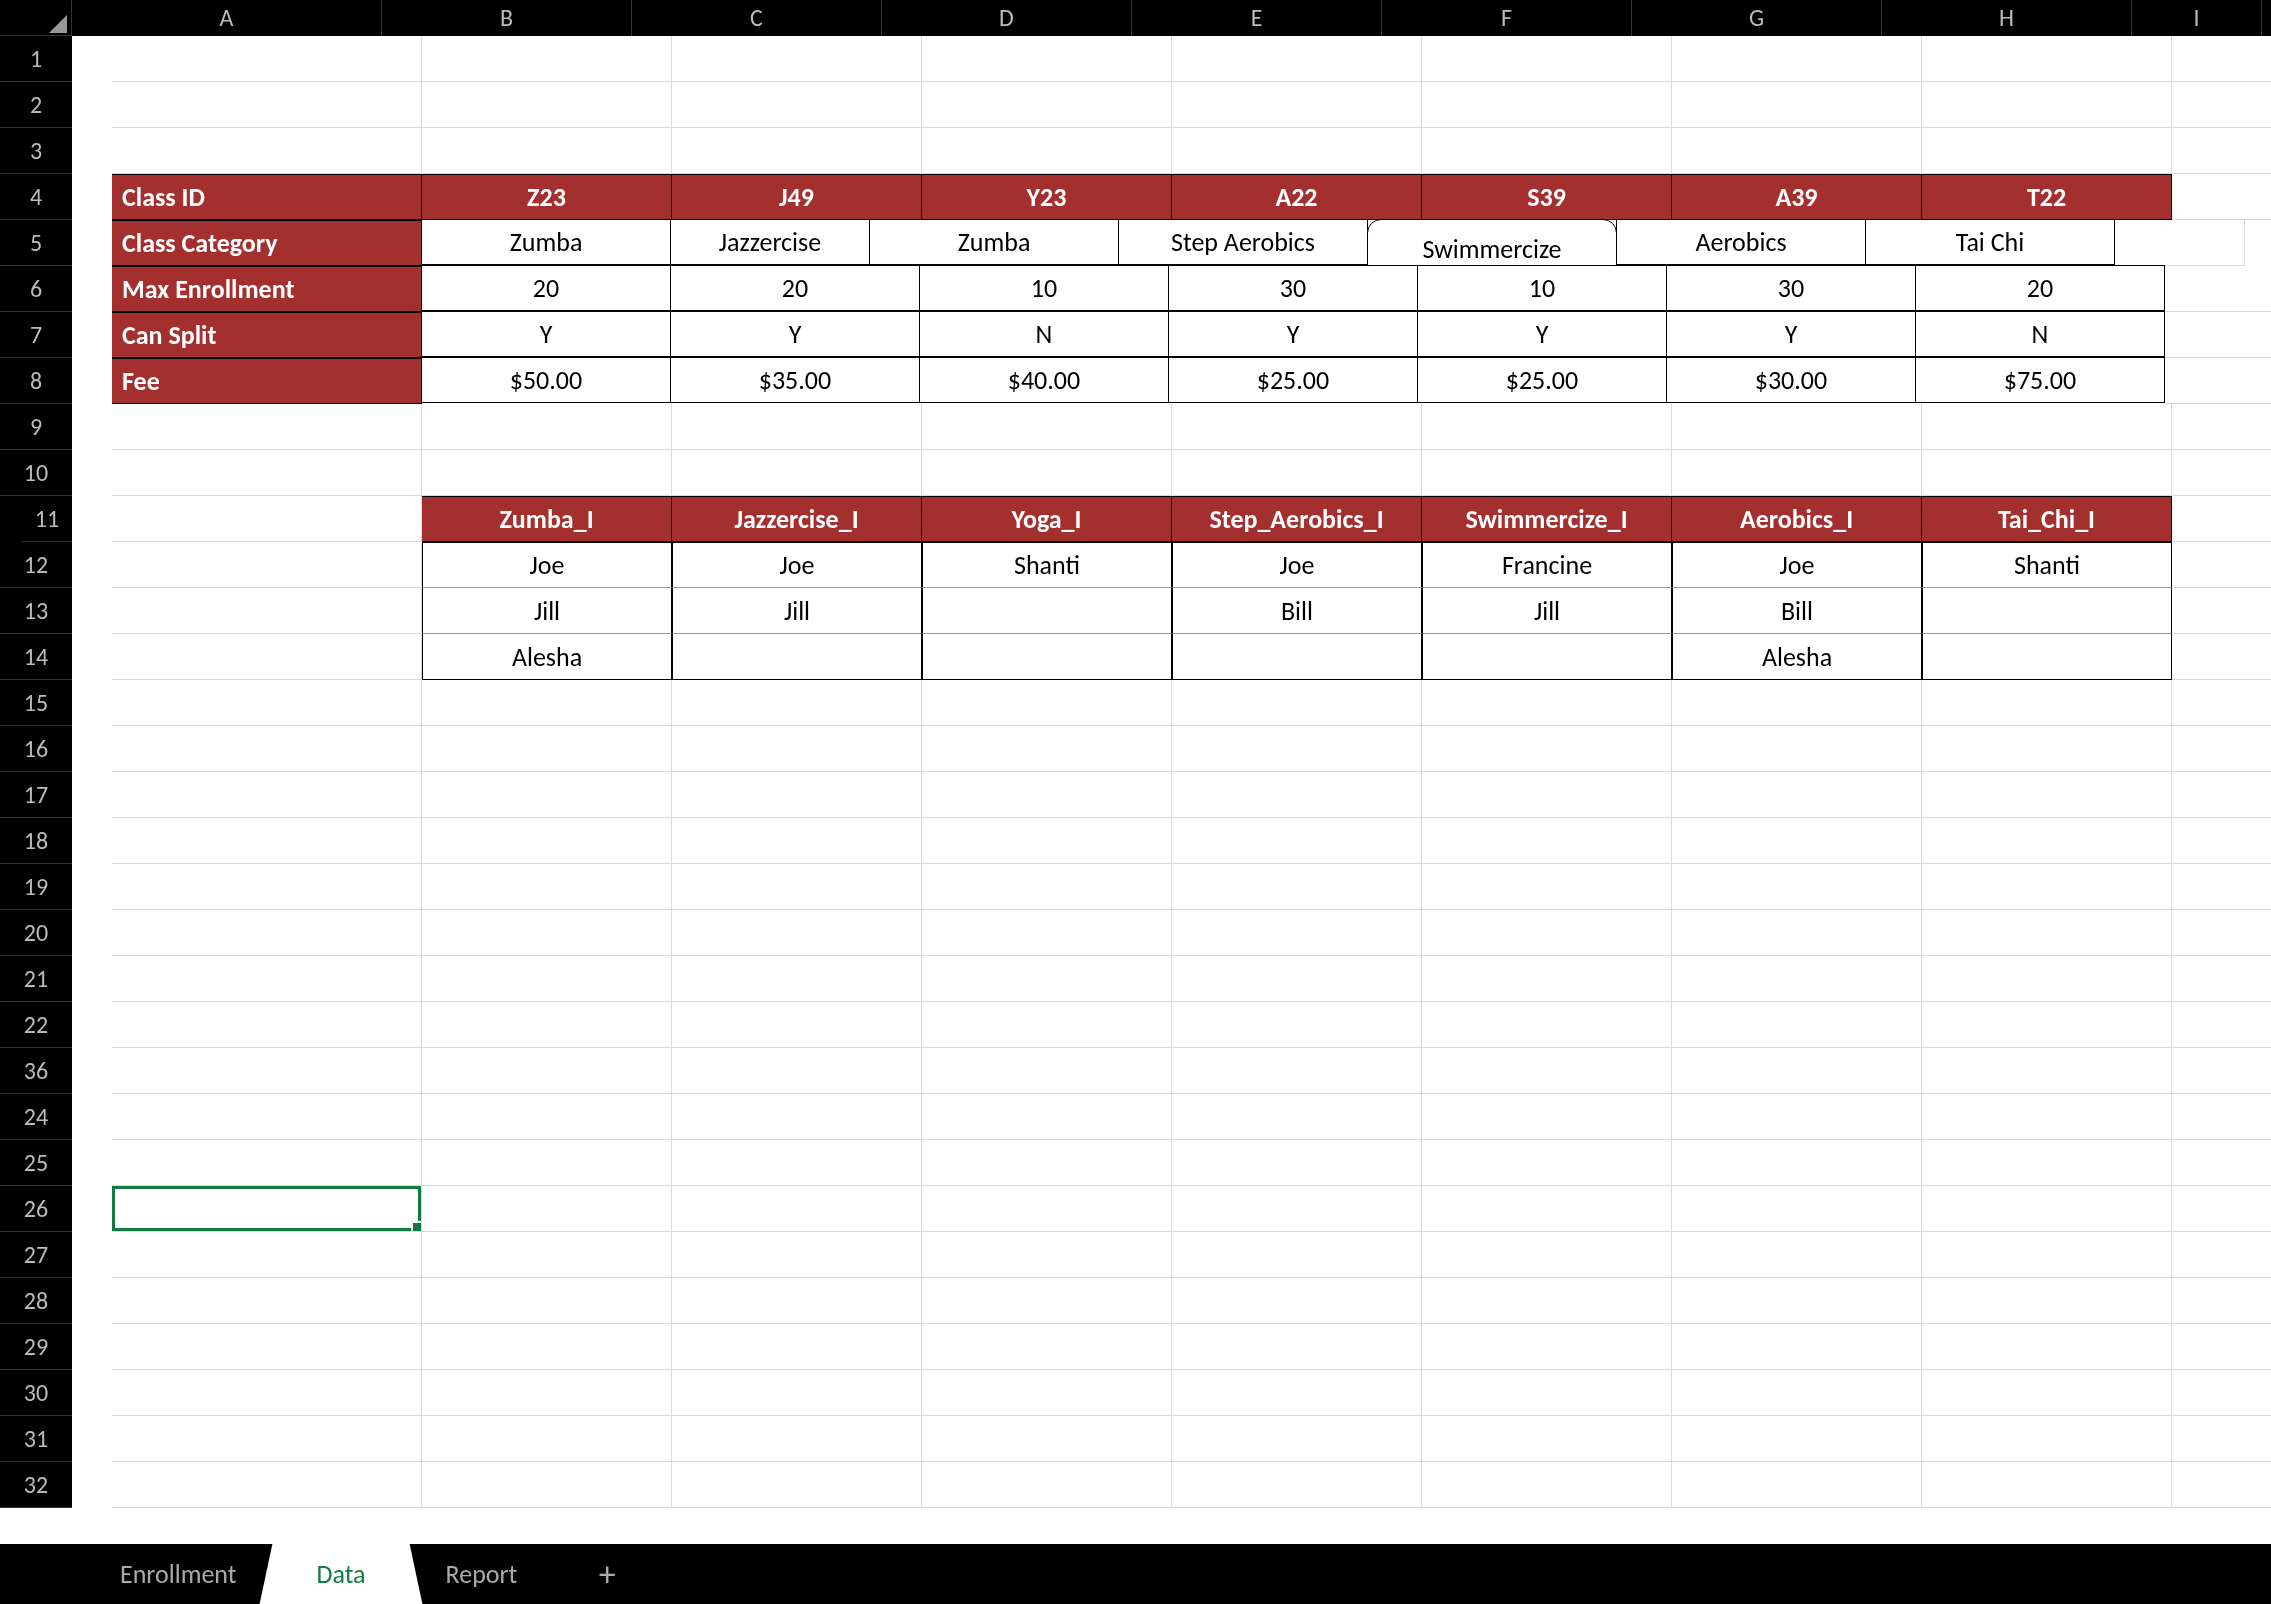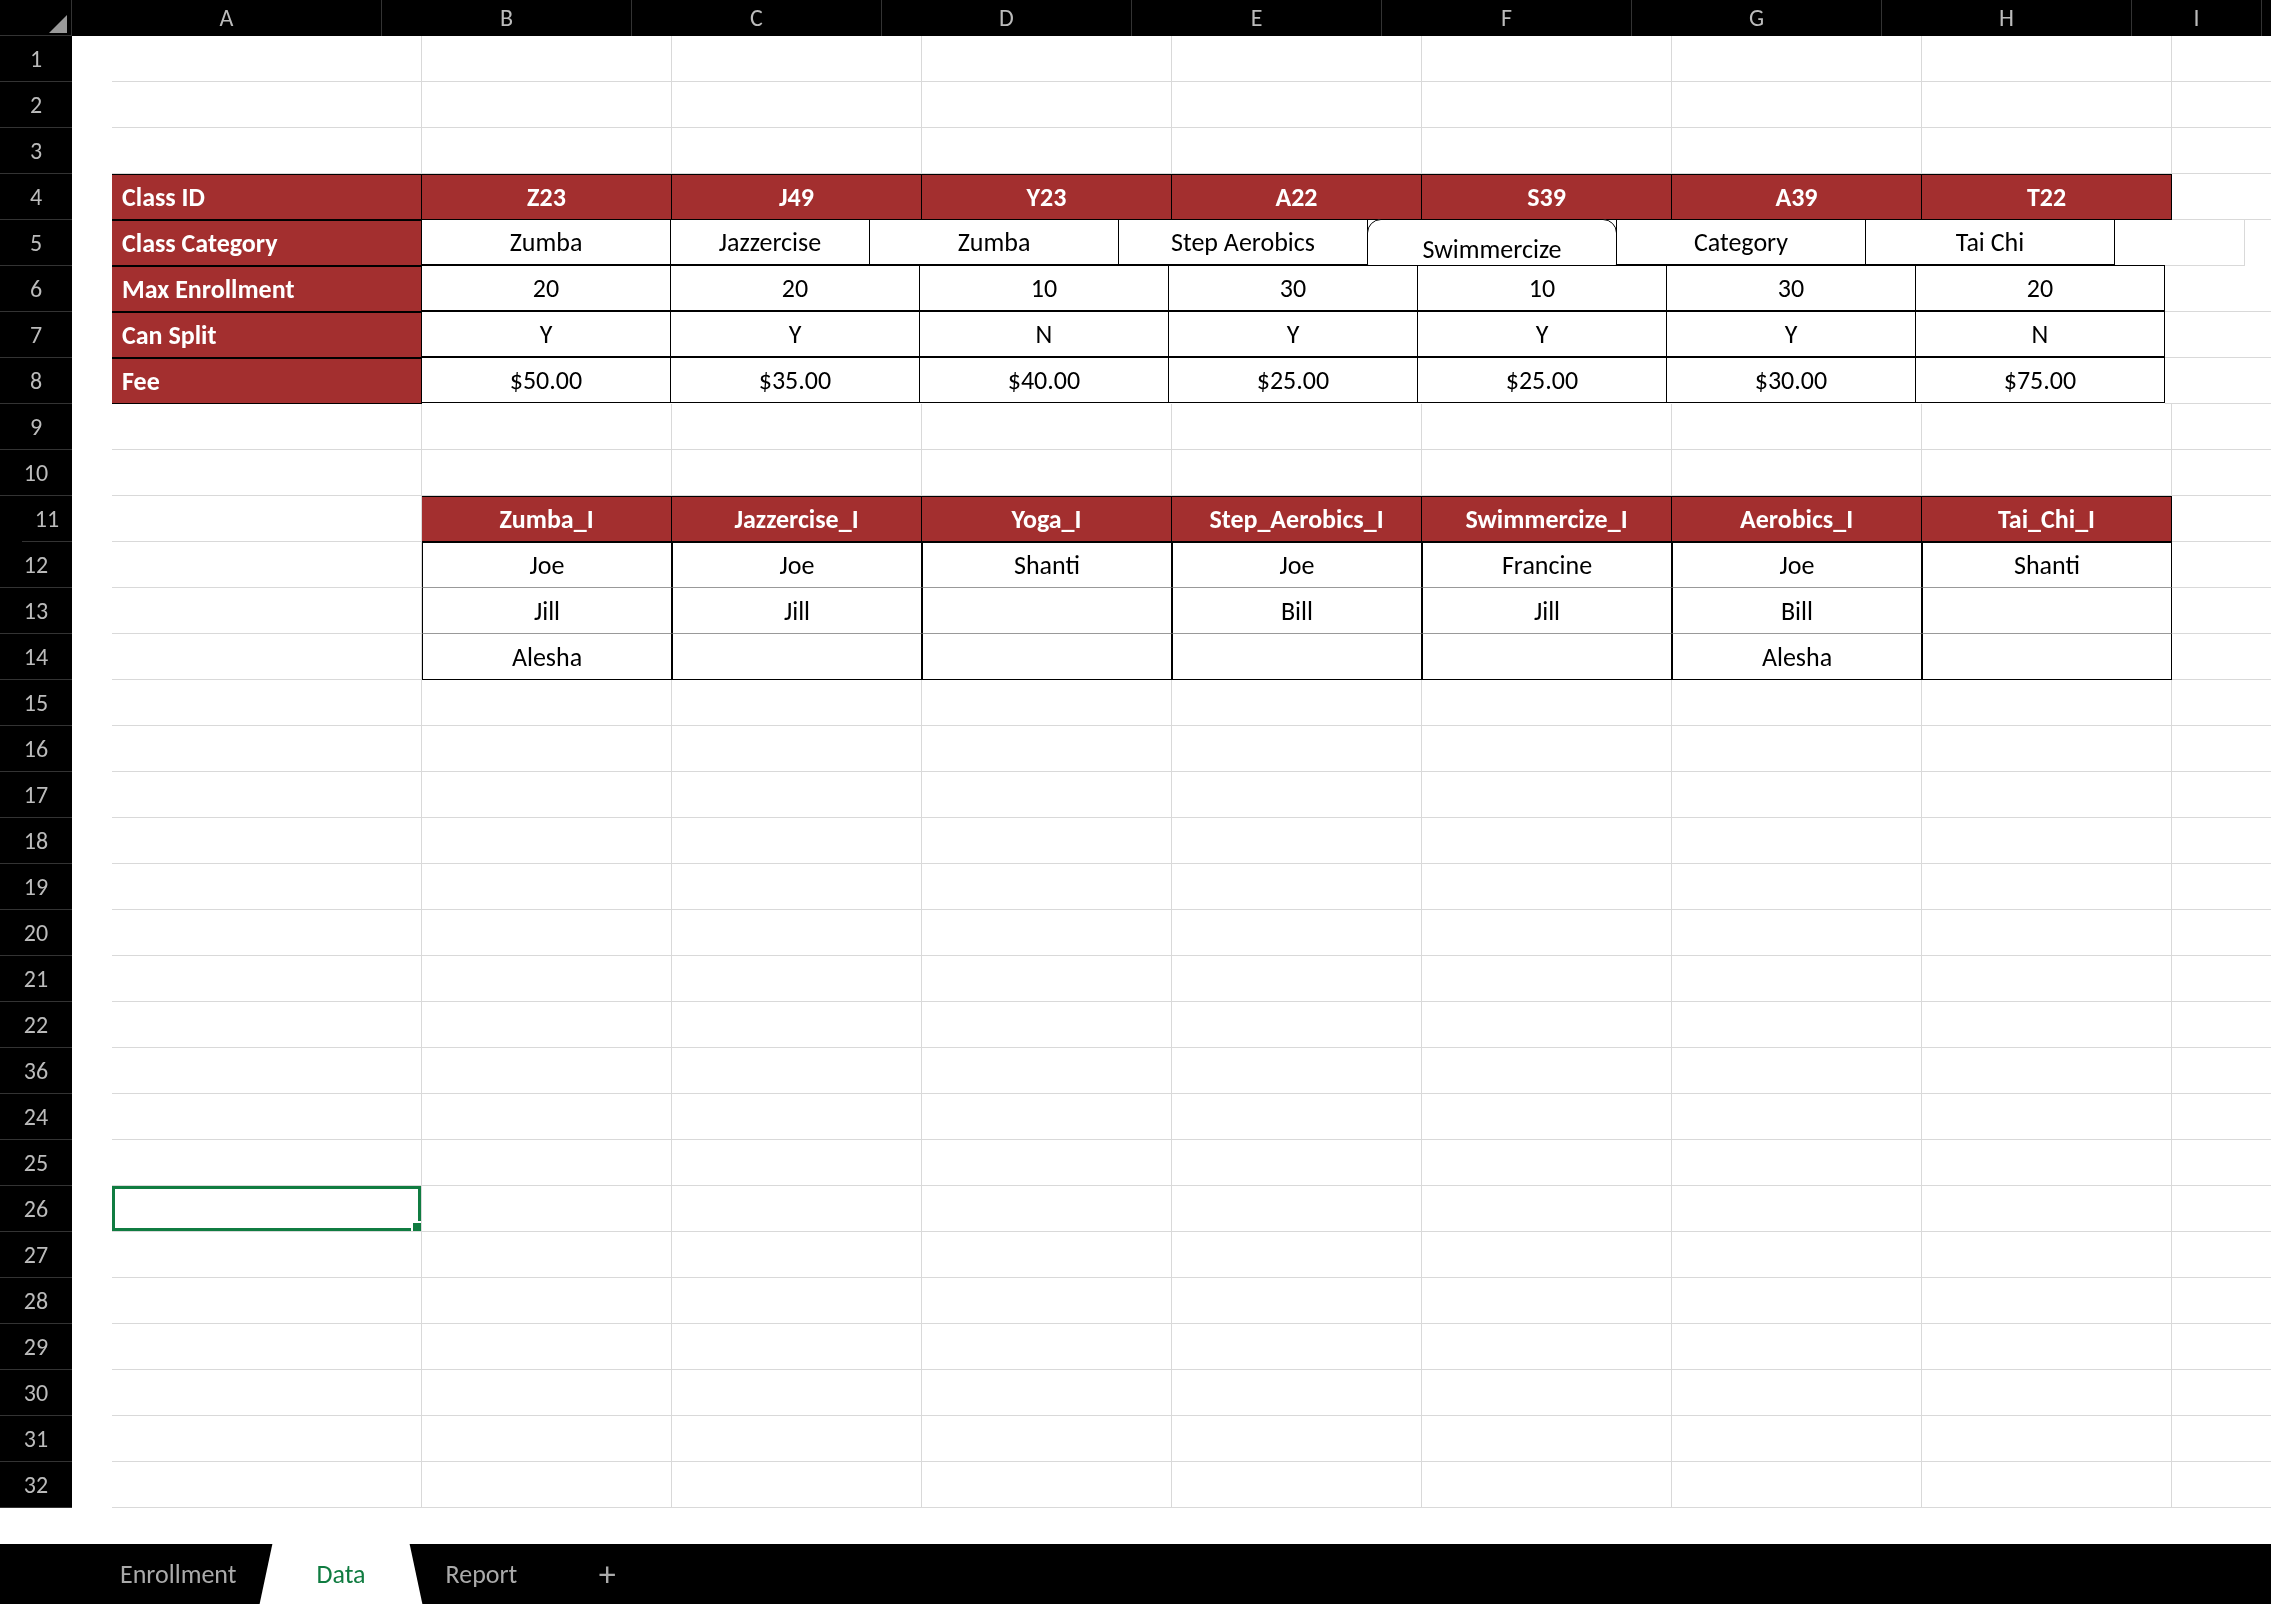--- a/index.html
+++ b/index.html
@@ -271,21 +271,21 @@
         <div class="cell hdr-maroon center" style="width: 250px; height: 46px;">T22</div>
         <div class="cell " style="width: 130px; height: 46px;"></div>
       </div>
       <div class="row" style="height: 46px;">
         <div class="cell hdr-maroon left" style="width: 310px; height: 46px;">Class Category</div>
         <div class="cell data center" style="width: 250px; height: 46px;">Zumba</div>
         <div class="cell data center" style="width: 200px; height: 46px;">Jazzercise</div>
         <div class="cell data center" style="width: 250px; height: 46px;">Zumba</div>
         <div class="cell data center" style="width: 250px; height: 46px;">Step Aerobics</div>
         <div class="cell data center" style="width: 250px; height: 59px; border-radius: 14px;">Swimmercize</div>
-        <div class="cell data center" style="width: 250px; height: 46px;">Category</div>
+        <div class="cell data center" style="width: 250px; height: 46px;">Aerobics</div>
         <div class="cell data center" style="width: 250px; height: 46px;">Tai Chi</div>
         <div class="cell " style="width: 130px; height: 46px;"></div>
       </div>
       <div class="row" style="height: 46px;">
         <div class="cell hdr-maroon left" style="width: 310px; height: 46px;">Max Enrollment</div>
         <div class="cell data center" style="width: 250px; height: 46px;">20</div>
         <div class="cell data center" style="width: 250px; height: 46px;">20</div>
         <div class="cell data center" style="width: 250px; height: 46px;">10</div>
         <div class="cell data center" style="width: 250px; height: 46px;">30</div>
         <div class="cell data center" style="width: 250px; height: 46px;">10</div>

